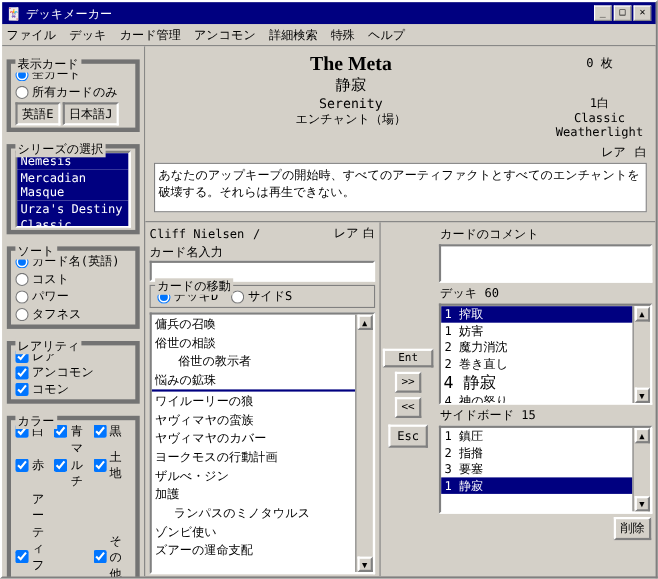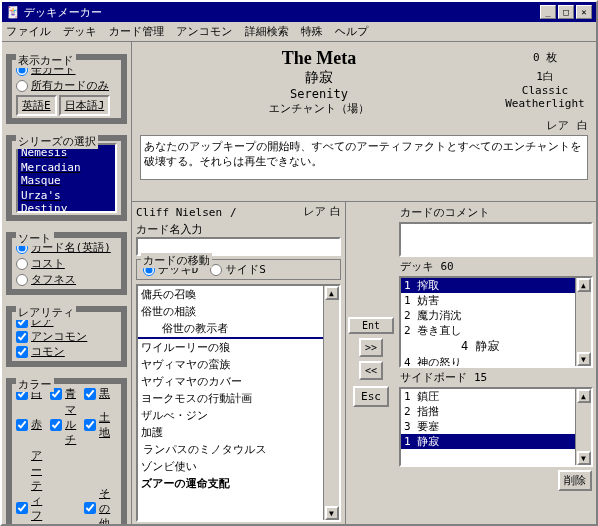--- a/index.html
+++ b/index.html
@@ -13,21 +13,21 @@
     .title-btn { width: 16px; height: 14px; background: #d4d0c8; border: 1px solid; border-color: #ffffff #808080 #808080 #ffffff; display: flex; align-items: center; justify-content: center; font-size: 9px; cursor: pointer; color: black; }
     
     .menu-bar { background: #d4d0c8; padding: 2px 4px; display: flex; gap: 12px; border-bottom: 1px solid #808080; height: 20px; align-items: center; }
     .menu-item { cursor: pointer; font-size: 11px; color: black; }
     
     .content { display: flex; flex: 1; overflow: hidden; }
     
     
     .left-panel { width: 130px; background: #d4d0c8; border-right: 1px solid #808080; padding: 4px; display: flex; flex-direction: column; gap: 3px; overflow: hidden; }
     
-    .group-box { border: 6px solid #737373; padding: 2px 4px; position: relative; margin-top: 8px; text-decoration: underline; }
+    .group-box { border: 4px solid #737373; padding: 2px 4px; position: relative; margin-top: 8px; }
     .group-label { position: absolute; top: -7px; left: 4px; background: #d4d0c8; padding: 0 2px; font-size: 11px; }
     
     .radio-group { display: flex; flex-direction: column; gap: 1px; }
     .radio-row { display: flex; align-items: center; gap: 3px; }
     .radio-row input[type="radio"] { margin: 0; width: 12px; height: 12px; }
     .radio-row label { font-size: 11px; cursor: pointer; }
     
     .checkbox-row { display: flex; align-items: center; gap: 3px; }
     .checkbox-row input[type="checkbox"] { margin: 0; width: 12px; height: 12px; }
     
@@ -127,20 +127,24 @@
         <div class="radio-group">
           <div class="radio-row">
             <input type="radio" name="sort" id="sort-name" checked="" style="">
             <label for="sort-name">カード名(英語)</label>
           </div>
           <div class="radio-row">
             <input type="radio" name="sort" id="sort-cost" style="">
             <label for="sort-cost">コスト</label>
           </div>
           <div class="radio-row">
+            <input type="radio" name="sort" id="sort-power" style="">
+            <label for="sort-power">パワー</label>
+          </div>
+          <div class="radio-row">
             <input type="radio" name="sort" id="sort-tough" style="">
             <label for="sort-tough">タフネス</label>
           </div>
         </div>
       </div>
 
       <div class="group-box" style="margin-top:8px;">
         <span class="group-label">レアリティ</span>
         <div class="checkbox-row">
           <input type="checkbox" checked="" id="r-rare" style="">
@@ -202,21 +206,21 @@
       <div class="card-info-area">
         <div style="display:flex; align-items:flex-start; padding:2px;">
           <div style="flex:1; text-align:center;">
             <div class="card-title-main">The Meta</div>
             <div style="font-size:14px;">静寂</div>
             <div style="font-size:12px;">Serenity</div>
             <div style="font-size:11px;">エンチャント（場）</div>
           </div>
           <div style="width:90px; text-align:center; font-size:11px; padding:2px;">
             <div><span>0</span>&nbsp;<span>枚</span></div>
-            <div style="margin-top:4px;">1白</div>
+            <div style="margin-top:21px;">1白</div>
             <div>Classic Weatherlight</div>
           </div>
         </div>
         <div style="display:flex; justify-content:flex-end; padding:0 4px; gap:8px; font-size:11px;">
           <span>レア</span>
           <span>白</span>
         </div>
         <div style="border:1px solid #808080; background:white; margin:2px 4px; padding:3px; font-size:11px; min-height:45px;">あなたのアップキープの開始時、すべてのアーティファクトとすべてのエンチャントを破壊する。それらは再生できない。</div>
       </div>
 
@@ -248,30 +252,31 @@
                 <label for="move-side">サイドS</label>
               </div>
             </div>
           </div>
 
           <div style="border:2px solid; border-color:#808080 #ffffff #ffffff #808080; background:white; flex:1; overflow-y:auto; margin:2px 4px; display:flex;">
             <div style="flex:1; overflow-y:auto;" id="card-list-el">
                 <div class="card-list-item" style="padding: 1px 3px; font-size: 11px; cursor: pointer; white-space: nowrap;">傭兵の召喚</div>
                 <div class="card-list-item" style="padding: 1px 3px; font-size: 11px; cursor: pointer; white-space: nowrap;">俗世の相談</div>
                 <div class="card-list-item" style="padding: 1px 3px; font-size: 11px; cursor: pointer; white-space: nowrap; margin-left: 21px;">俗世の教示者</div>
+                <div class="card-list-item" style="padding: 1px 3px; font-size: 11px; cursor: pointer; white-space: nowrap;">悩みの鉱珠</div>
                 <div class="card-list-item selected" style="padding: 1px 3px; font-size: 11px; cursor: pointer; white-space: nowrap;"></div>
                 <div class="card-list-item" style="padding: 1px 3px; font-size: 11px; cursor: pointer; white-space: nowrap;">ワイルーリーの狼</div>
                 <div class="card-list-item" style="padding: 1px 3px; font-size: 11px; cursor: pointer; white-space: nowrap;">ヤヴィマヤの蛮族</div>
                 <div class="card-list-item" style="padding: 1px 3px; font-size: 11px; cursor: pointer; white-space: nowrap;">ヤヴィマヤのカバー</div>
                 <div class="card-list-item" style="padding: 1px 3px; font-size: 11px; cursor: pointer; white-space: nowrap;">ヨークモスの行動計画</div>
                 <div class="card-list-item" style="padding: 1px 3px; font-size: 11px; cursor: pointer; white-space: nowrap;">ザルべ・ジン</div>
                 <div class="card-list-item" style="padding: 1px 3px; font-size: 11px; cursor: pointer; white-space: nowrap;">加護</div>
-                <div class="card-list-item" style="padding: 1px 5px; font-size: 11px; cursor: pointer; white-space: nowrap;">ランパスのミノタウルス</div>
+                <div class="card-list-item" style="padding: 1px 20px; font-size: 11px; cursor: pointer; white-space: nowrap;">ランパスのミノタウルス</div>
                 <div class="card-list-item" style="padding: 1px 3px; font-size: 11px; cursor: pointer; white-space: nowrap;">ゾンビ使い</div>
-                <div class="card-list-item" style="padding: 1px 3px; font-size: 11px; cursor: pointer; white-space: nowrap; font-weight: bold;">ズアーの運命支配</div>
+                <div class="card-list-item" style="padding: 1px 3px; font-size: 11px; cursor: pointer; white-space: nowrap;">ズアーの運命支配</div>
               </div>
             <div style="width:16px; background:#d4d0c8; border-left:1px solid #808080; display:flex; flex-direction:column; align-items:center;">
               <div style="width:14px; height:14px; background:#d4d0c8; border:2px solid; border-color:#ffffff #808080 #808080 #ffffff; display:flex; align-items:center; justify-content:center; cursor:pointer; font-size:8px;">▲</div>
               <div style="flex:1; background:#d4d0c8;"></div>
               <div style="width:14px; height:14px; background:#d4d0c8; border:2px solid; border-color:#ffffff #808080 #808080 #ffffff; display:flex; align-items:center; justify-content:center; cursor:pointer; font-size:8px;">▼</div>
             </div>
           </div>
         </div>
 
         <div style="display:flex; flex-direction:column; justify-content:center; align-items:center; padding:2px; gap:4px; min-width:36px;">
@@ -289,21 +294,21 @@
           <div style="display:flex; justify-content:space-between; align-items:center; padding:1px 2px;">
             <span><span>デッキ</span> <span>60</span></span>
           </div>
 
           <div style="border:2px solid; border-color:#808080 #ffffff #ffffff #808080; background:white; height:92px; overflow-y:auto; margin:1px; display:flex;justify-content:flex-end;">
             <div style="flex:1;" id="deck-list-el">
                 <div class="deck-item selected" style="padding: 0px 3px; font-size: 11px; cursor: pointer; white-space: nowrap;">1 搾取</div>
                 <div class="deck-item" style="padding: 0px 3px; font-size: 11px; cursor: pointer; white-space: nowrap;">1 妨害</div>
                 <div class="deck-item" style="padding: 0px 3px; font-size: 11px; cursor: pointer; white-space: nowrap;">2 魔力消沈</div>
                 <div class="deck-item" style="padding: 0px 3px; font-size: 11px; cursor: pointer; white-space: nowrap;">2 巻き直し</div>
-                <div class="deck-item" style="padding: 0px 16px; font-size: 12px; cursor: pointer; white-space: nowrap; margin-left: 44px;">4 静寂</div>
+                <div class="deck-item" style="padding: 0px 2px; font-size: 15px; cursor: pointer; white-space: nowrap;">4 静寂</div>
                 <div class="deck-item" style="padding: 0px 3px; font-size: 11px; cursor: pointer; white-space: nowrap;">4 神の怒り</div>
               </div>
             <div style="width:16px; background:#d4d0c8; border-left:1px solid #808080; display:flex; flex-direction:column; align-items:center;">
               <div style="width:14px; height:14px; background:#d4d0c8; border:2px solid; border-color:#ffffff #808080 #808080 #ffffff; display:flex; align-items:center; justify-content:center; cursor:pointer; font-size:8px;">▲</div>
               <div style="flex:1;"></div>
               <div style="width:14px; height:14px; background:#d4d0c8; border:2px solid; border-color:#ffffff #808080 #808080 #ffffff; display:flex; align-items:center; justify-content:center; cursor:pointer; font-size:8px;">▼</div>
             </div>
           </div>
 
           <div style="display:flex; justify-content:space-between; align-items:center; padding:1px 2px;">

